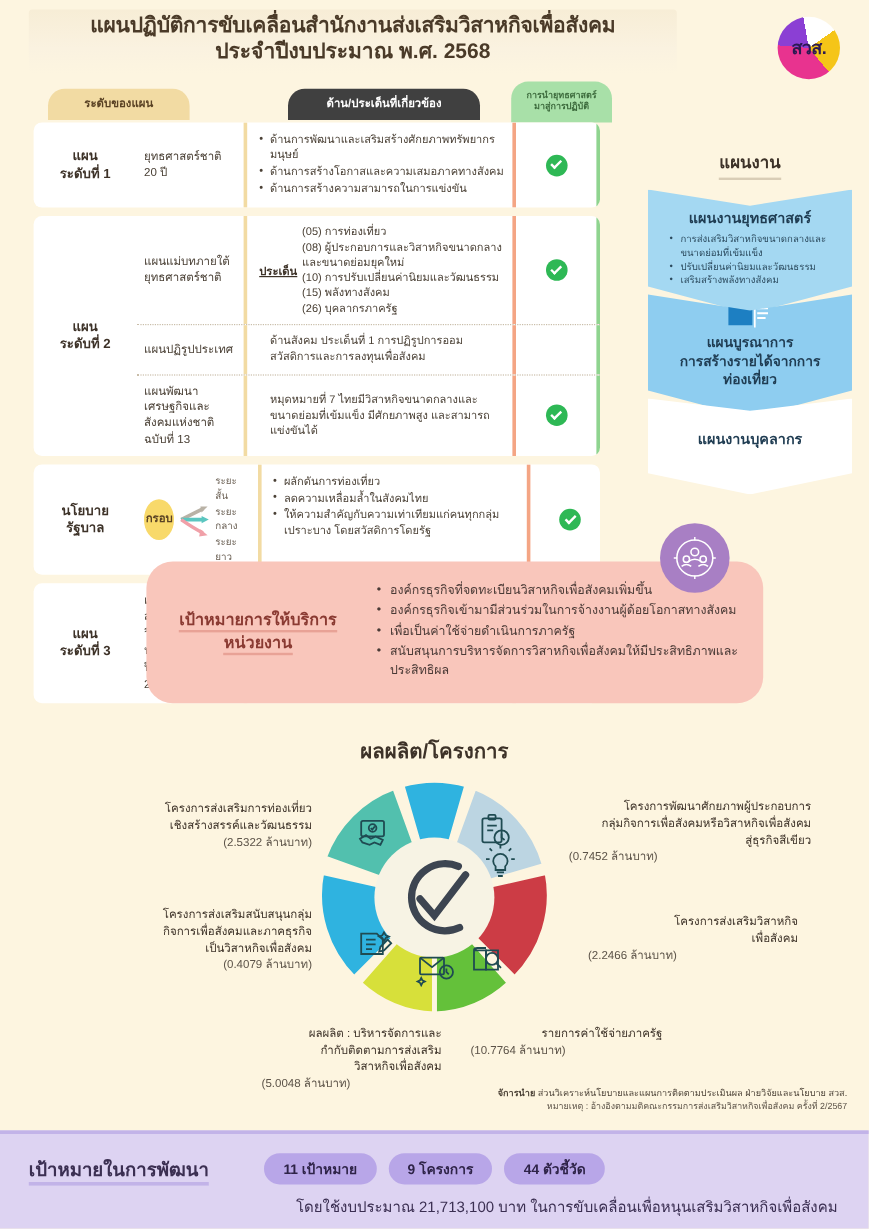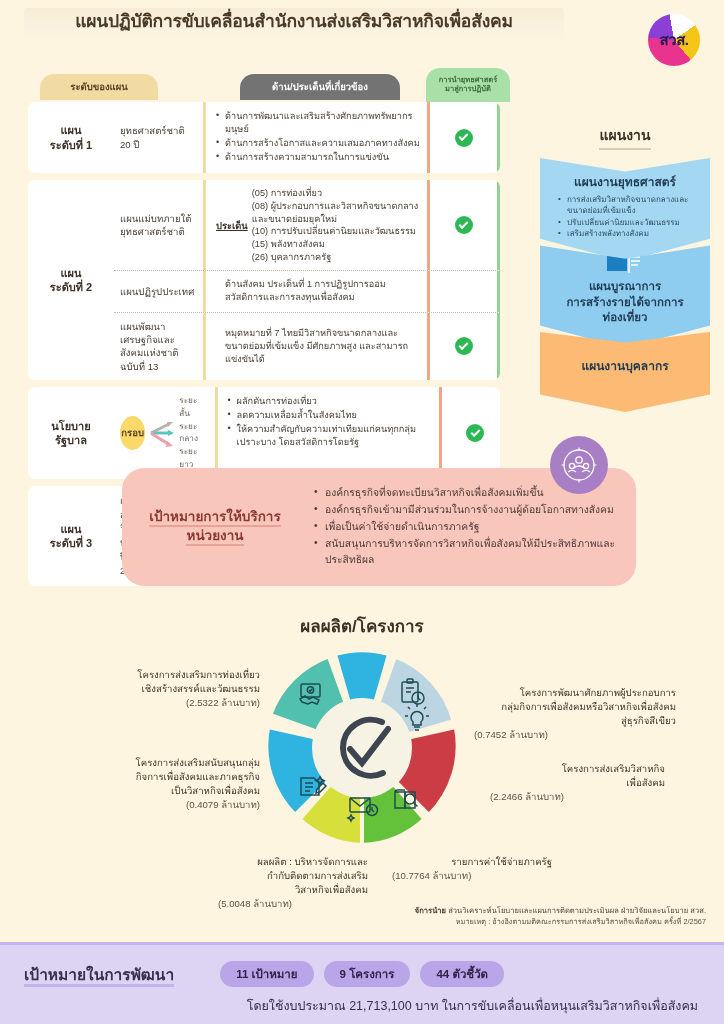--- a/index.html
+++ b/index.html
@@ -34,21 +34,21 @@
   #table-wrap { position: absolute; left: 28px; top: 68px; width: 472px; }
   .col-heads { position: relative; height: 34px; }
   .chip {
     position: absolute; top: 0;
     border-radius: 14px 14px 0 0;
     font-size: 9.5px; font-weight: bold; color: #5a4224;
     display: flex; align-items: center; justify-content: center;
     text-align: center; line-height: 1.15; padding: 3px 6px;
   }
   .chip-level { left: 12px; width: 118px; height: 26px; top: 6px; background: #f2dba3; }
-  .chip-issue { left: 212px; width: 160px; height: 26px; top: 6px; background: #737373; color: #fff; }
+  .chip-issue { left: 212px; width: 160px; height: 26px; top: 6px; background: #404040; color: #fff; }
   .chip-strategy { left: 398px; width: 84px; height: 34px; background: #a8e0a8; color: #3d6b3d; font-size: 7.5px; }
 
   .trow {
     position: relative; background: #fff; border-radius: 7px;
     margin-bottom: 7px; display: flex; min-height: 40px; overflow: hidden;
     box-shadow: 0 0 0 0 rgba(0,0,0,0);
   }
   .c-levelname { width: 86px; flex: 0 0 86px; display:flex; align-items:center; justify-content:center;
     font-size: 11px; font-weight: bold; color: #3d3228; text-align:center; line-height:1.3; padding: 8px 2px; }
   .c-plan { flex: 1 1 auto; display:flex; align-items:center; padding: 8px 8px 8px 6px;
@@ -94,21 +94,21 @@
     border-bottom: 2px solid #d9cdb6; padding-bottom: 2px; display: inline-block;
     margin: 0 auto 8px auto; }
   .side-title-wrap { text-align: center; }
   .chev {
     position: relative; width: 170px; text-align: center; padding: 14px 10px 22px 10px;
     clip-path: polygon(0 0, 50% 13%, 100% 0, 100% 78%, 50% 100%, 0 78%);
     margin-bottom: -16px;
   }
   .chev-1 { background: #8ecdf0; padding-top: 34px; }
   .chev-2 { background: #a4d8f2; }
-  .chev-3 { background: #fdba74; padding-bottom: 34px; }
+  .chev-3 { background: #ffffff; padding-bottom: 34px; }
   .chev-h { font-size: 11.5px; font-weight: bold; color: #1f3c52; line-height: 1.35; }
   .chev-h2 { font-size: 12px; font-weight: bold; color: #1f3c52; margin-bottom: 3px; }
   .chev-ul { list-style: none; text-align: left; padding-left: 8px; margin-top: 2px; }
   .chev-ul li { position: relative; padding-left: 9px; font-size: 8px; color: #2b4a5e; line-height: 1.42; }
   .chev-ul li:before { content: "•"; position: absolute; left: 0; top: -1px; }
   .flag-icon { position: absolute; left: 50%; top: 8px; transform: translateX(-50%); }
 
   
   #goals { position: absolute; left: 122px; top: 468px; width: 514px; min-height: 118px;
     background: #f9c6bb; border-radius: 22px; display: flex; align-items: center; padding: 14px 20px 14px 18px; }
@@ -150,20 +150,21 @@
   .foot-sub { text-align: right; font-size: 12.5px; color: #3b2f52; margin-top: 9px; padding-right: 2px; }
 </style>
 </head>
 <body>
 
 <div id="page">
 
   <div id="header">
     <div class="title-banner">
       <div class="title-line1">แผนปฏิบัติการขับเคลื่อนสำนักงานส่งเสริมวิสาหกิจเพื่อสังคม</div>
+      <div class="title-line2">ประจำปีงบประมาณ พ.ศ. 2568</div>
     </div>
     <div class="logo">
       <span class="logo-text">สวส.</span>
     </div>
   </div>
 
   <div id="table-wrap">
 
     <div class="col-heads">
       <div class="chip chip-level">ระดับของแผน</div>
@@ -457,21 +458,21 @@
     <b>รายการค่าใช้จ่ายภาครัฐ</b>
     <span class="amt">(10.7764 ล้านบาท)</span>
   </div>
 
   <div class="lab lab-r" style="left:490px; top:762px; width:175px;">
     <b>โครงการส่งเสริมวิสาหกิจ</b>
     <b>เพื่อสังคม</b>
     <span class="amt">(2.2466 ล้านบาท)</span>
   </div>
 
-  <div class="lab lab-r" style="left:474px; top:666px; width:202px;margin-top:20px;">
+  <div class="lab lab-r" style="left:474px; top:666px; width:202px;">
     <b>โครงการพัฒนาศักยภาพผู้ประกอบการ</b>
     <b>กลุ่มกิจการเพื่อสังคมหรือวิสาหกิจเพื่อสังคม</b>
     <b>สู่ธุรกิจสีเขียว</b>
     <span class="amt">(0.7452 ล้านบาท)</span>
   </div>
 
   <div id="credits">
     <div class="cred1">
       <b>จัการนำย</b><span> ส่วนวิเคราะห์นโยบายและแผนการติดตามประเมินผล ฝ่ายวิจัยและนโยบาย สวส.</span>
     </div>

